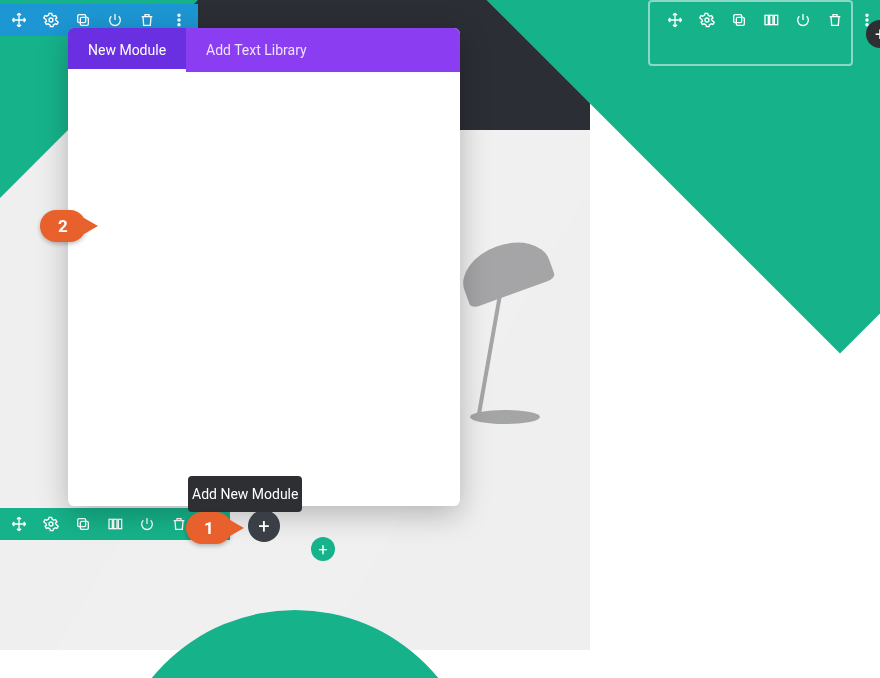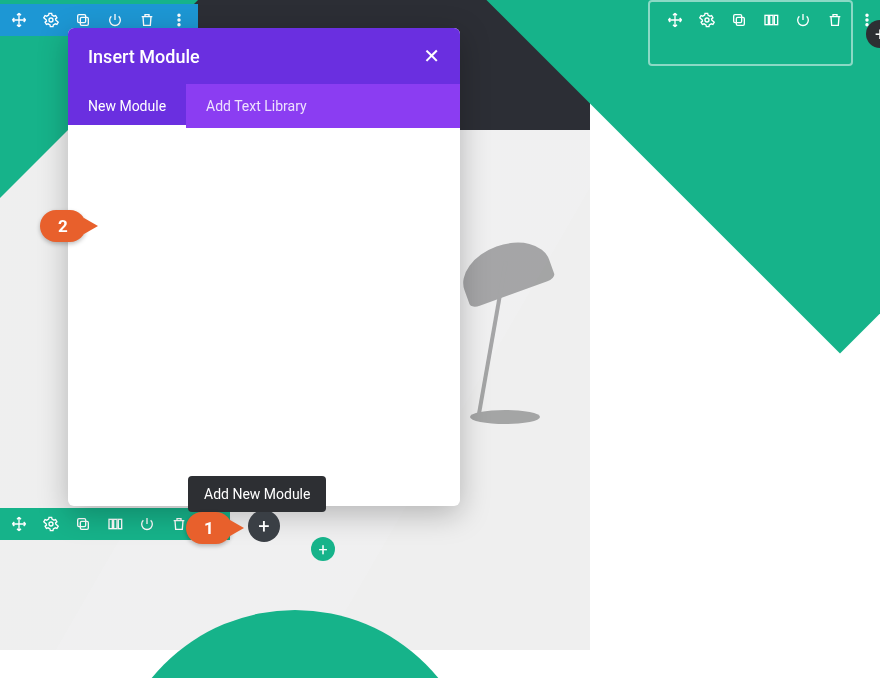--- a/index.html
+++ b/index.html
@@ -95,21 +95,21 @@
   .mod-tile {
     width:158px; height:56px; background:#e6ebee; border-radius:3px;
     display:flex; flex-direction:column; align-items:center; justify-content:center;
     cursor:pointer; color:#4a5560; font-size:13px;
   }
   .mod-tile .glyph { color:#2a7ad1; font-family:Georgia,"Times New Roman",serif; font-size:22px; font-weight:700; line-height:1; }
 
   
   .tooltip {
     position:absolute; left:188px; top:476px; z-index:50;
-    background:#2d2f33; color:#fff; font-size:14px; padding:10px 16px;
+    background:#2d2f33; color:#fff; font-size:14px; padding:10px 4px;
     border-radius:4px;
   }
   .add-dark {
     position:absolute; left:248px; top:510px; width:32px; height:32px;
     border-radius:50%; background:#3a3f45; color:#fff; z-index:45;
     display:flex; align-items:center; justify-content:center; font-size:20px; cursor:pointer;
   }
   .add-green {
     position:absolute; left:311px; top:537px; width:24px; height:24px;
     border-radius:50%; background:#16b38a; color:#fff; z-index:44;
@@ -285,24 +285,20 @@
     <span class="ic">
         <svg viewBox="0 0 24 24">
           <circle cx="12" cy="5" r="1.6" fill="#fff"></circle>
           <circle cx="12" cy="12" r="1.6" fill="#fff"></circle>
           <circle cx="12" cy="19" r="1.6" fill="#fff"></circle>
         </svg>
       </span>
   </div>
 
   <div class="modal">
-    <div class="modal-head">
-      <span>Insert Module</span>
-      <span class="close">✕</span>
-    </div>
     <div class="modal-tabs">
       <div class="tab active">
         <span>New Module</span>
       </div>
       <div class="tab">
         <span>Add Text Library</span>
       </div>
     </div>
   </div>
 

